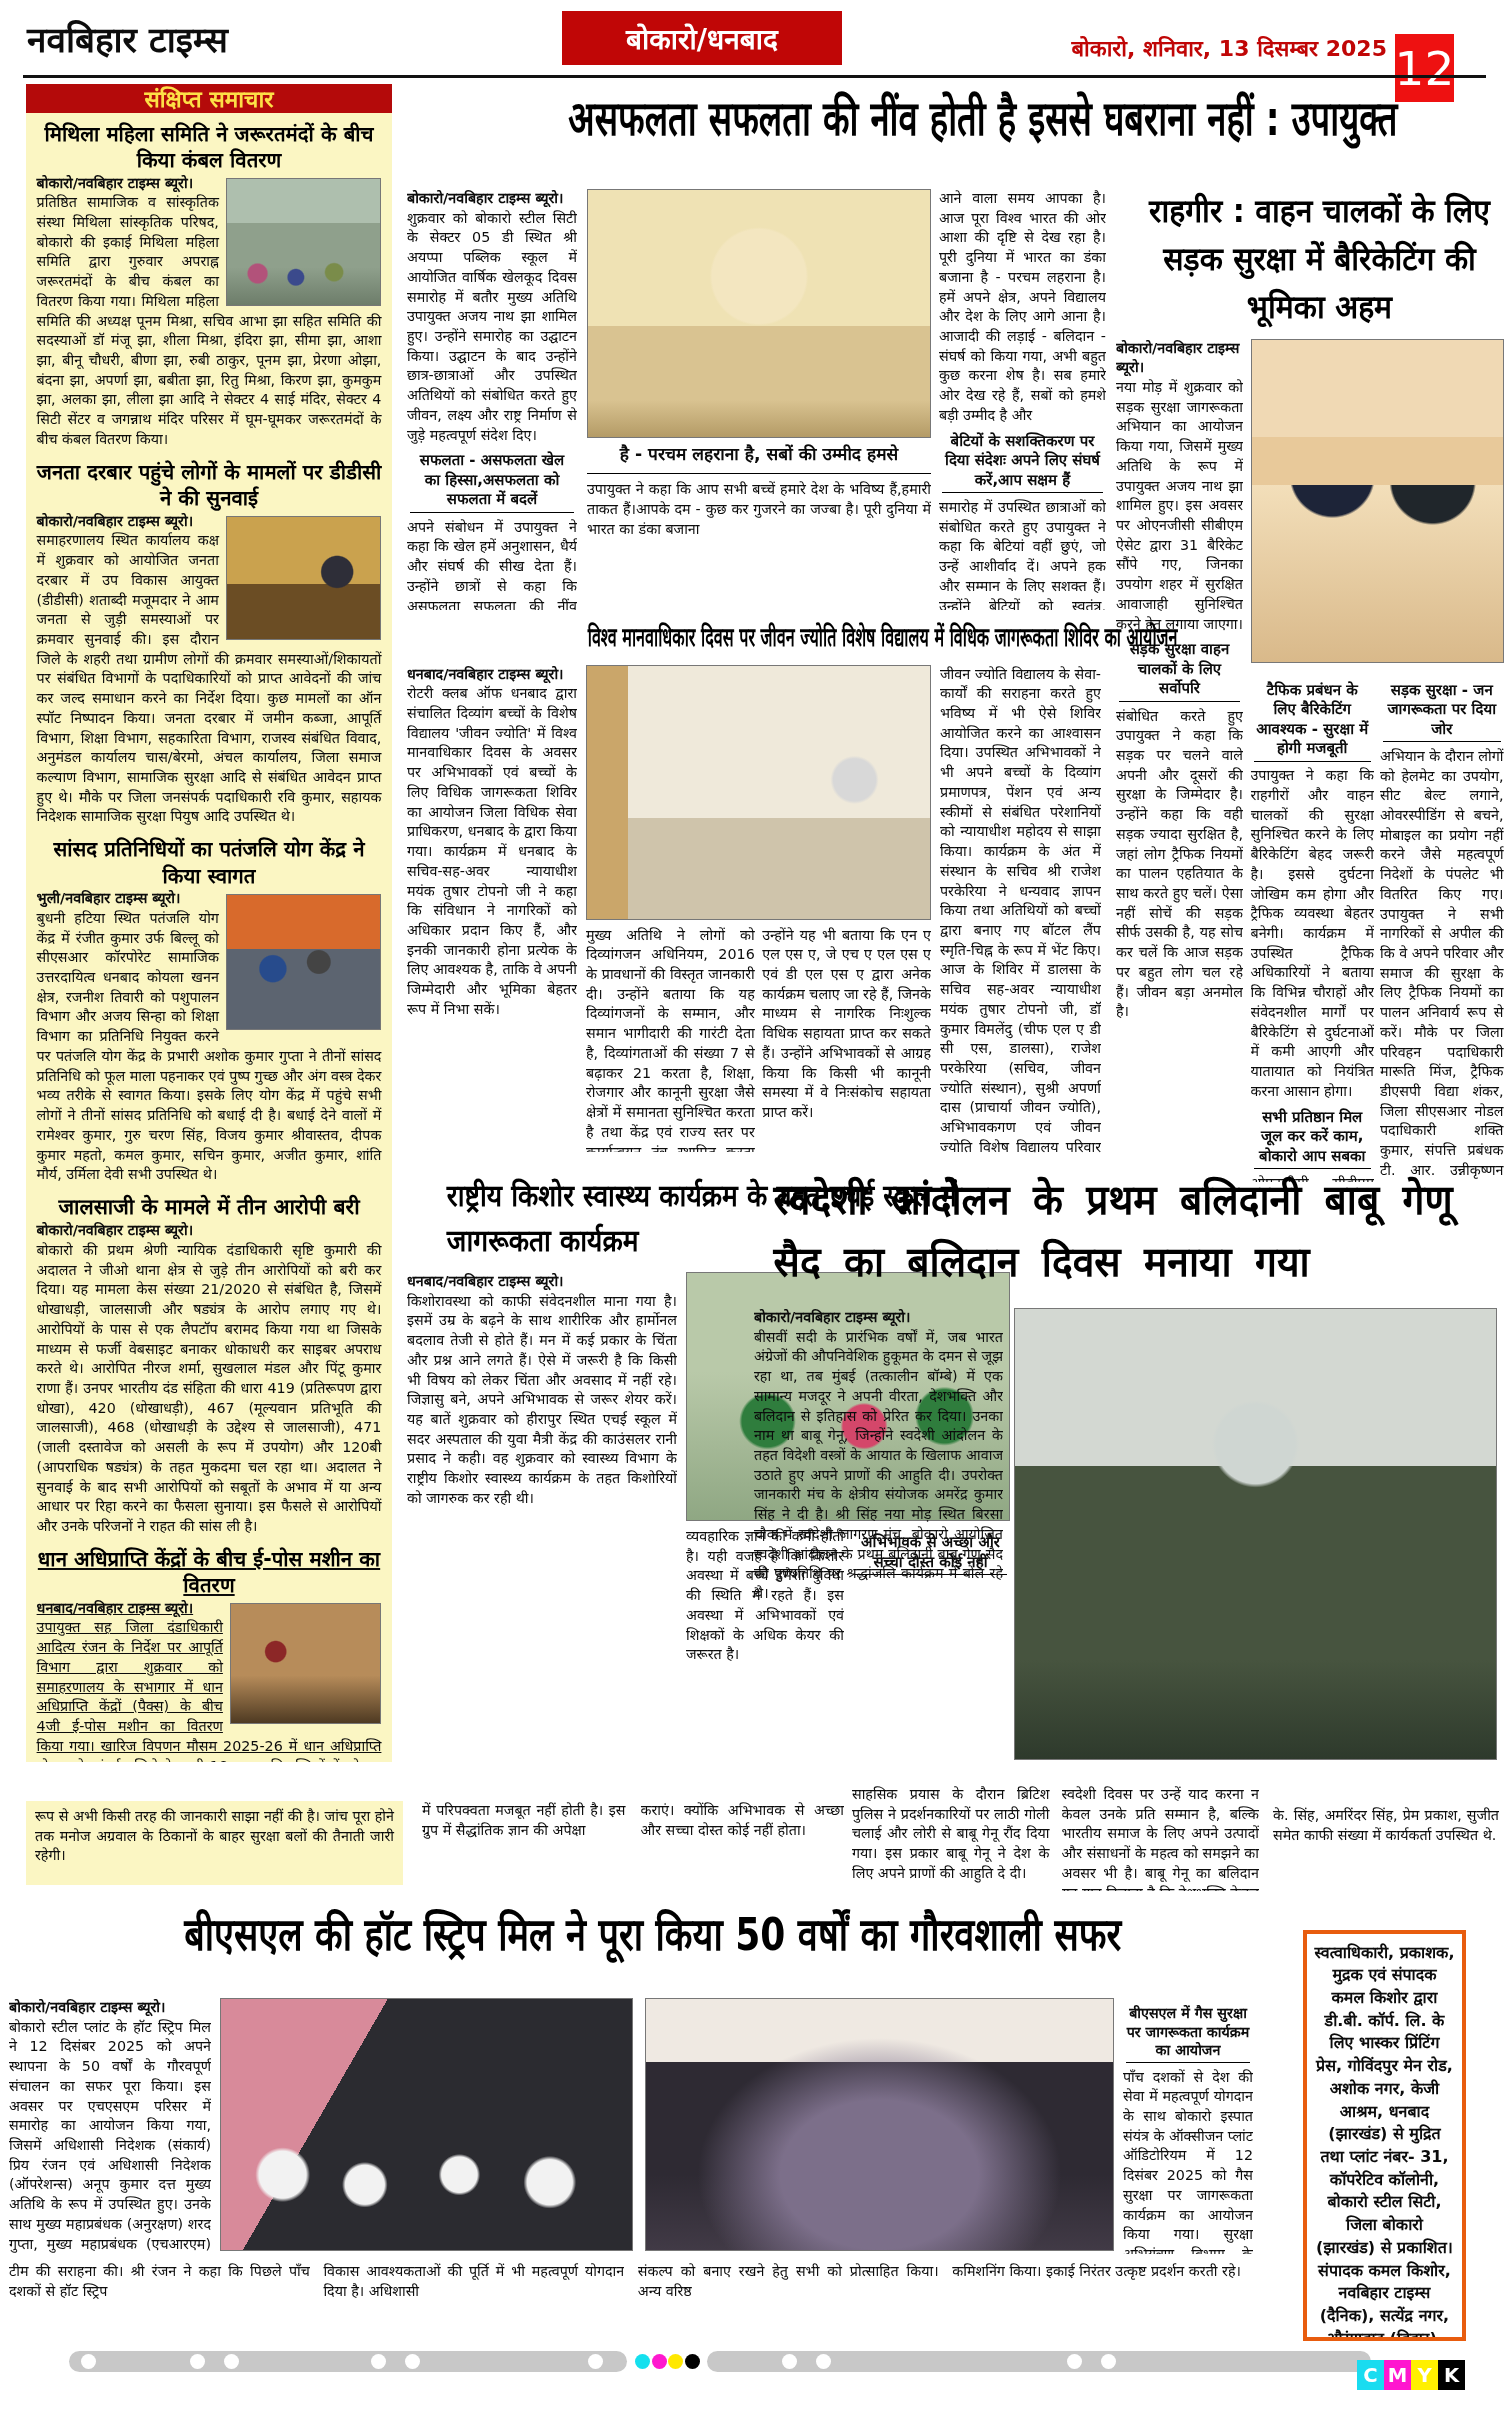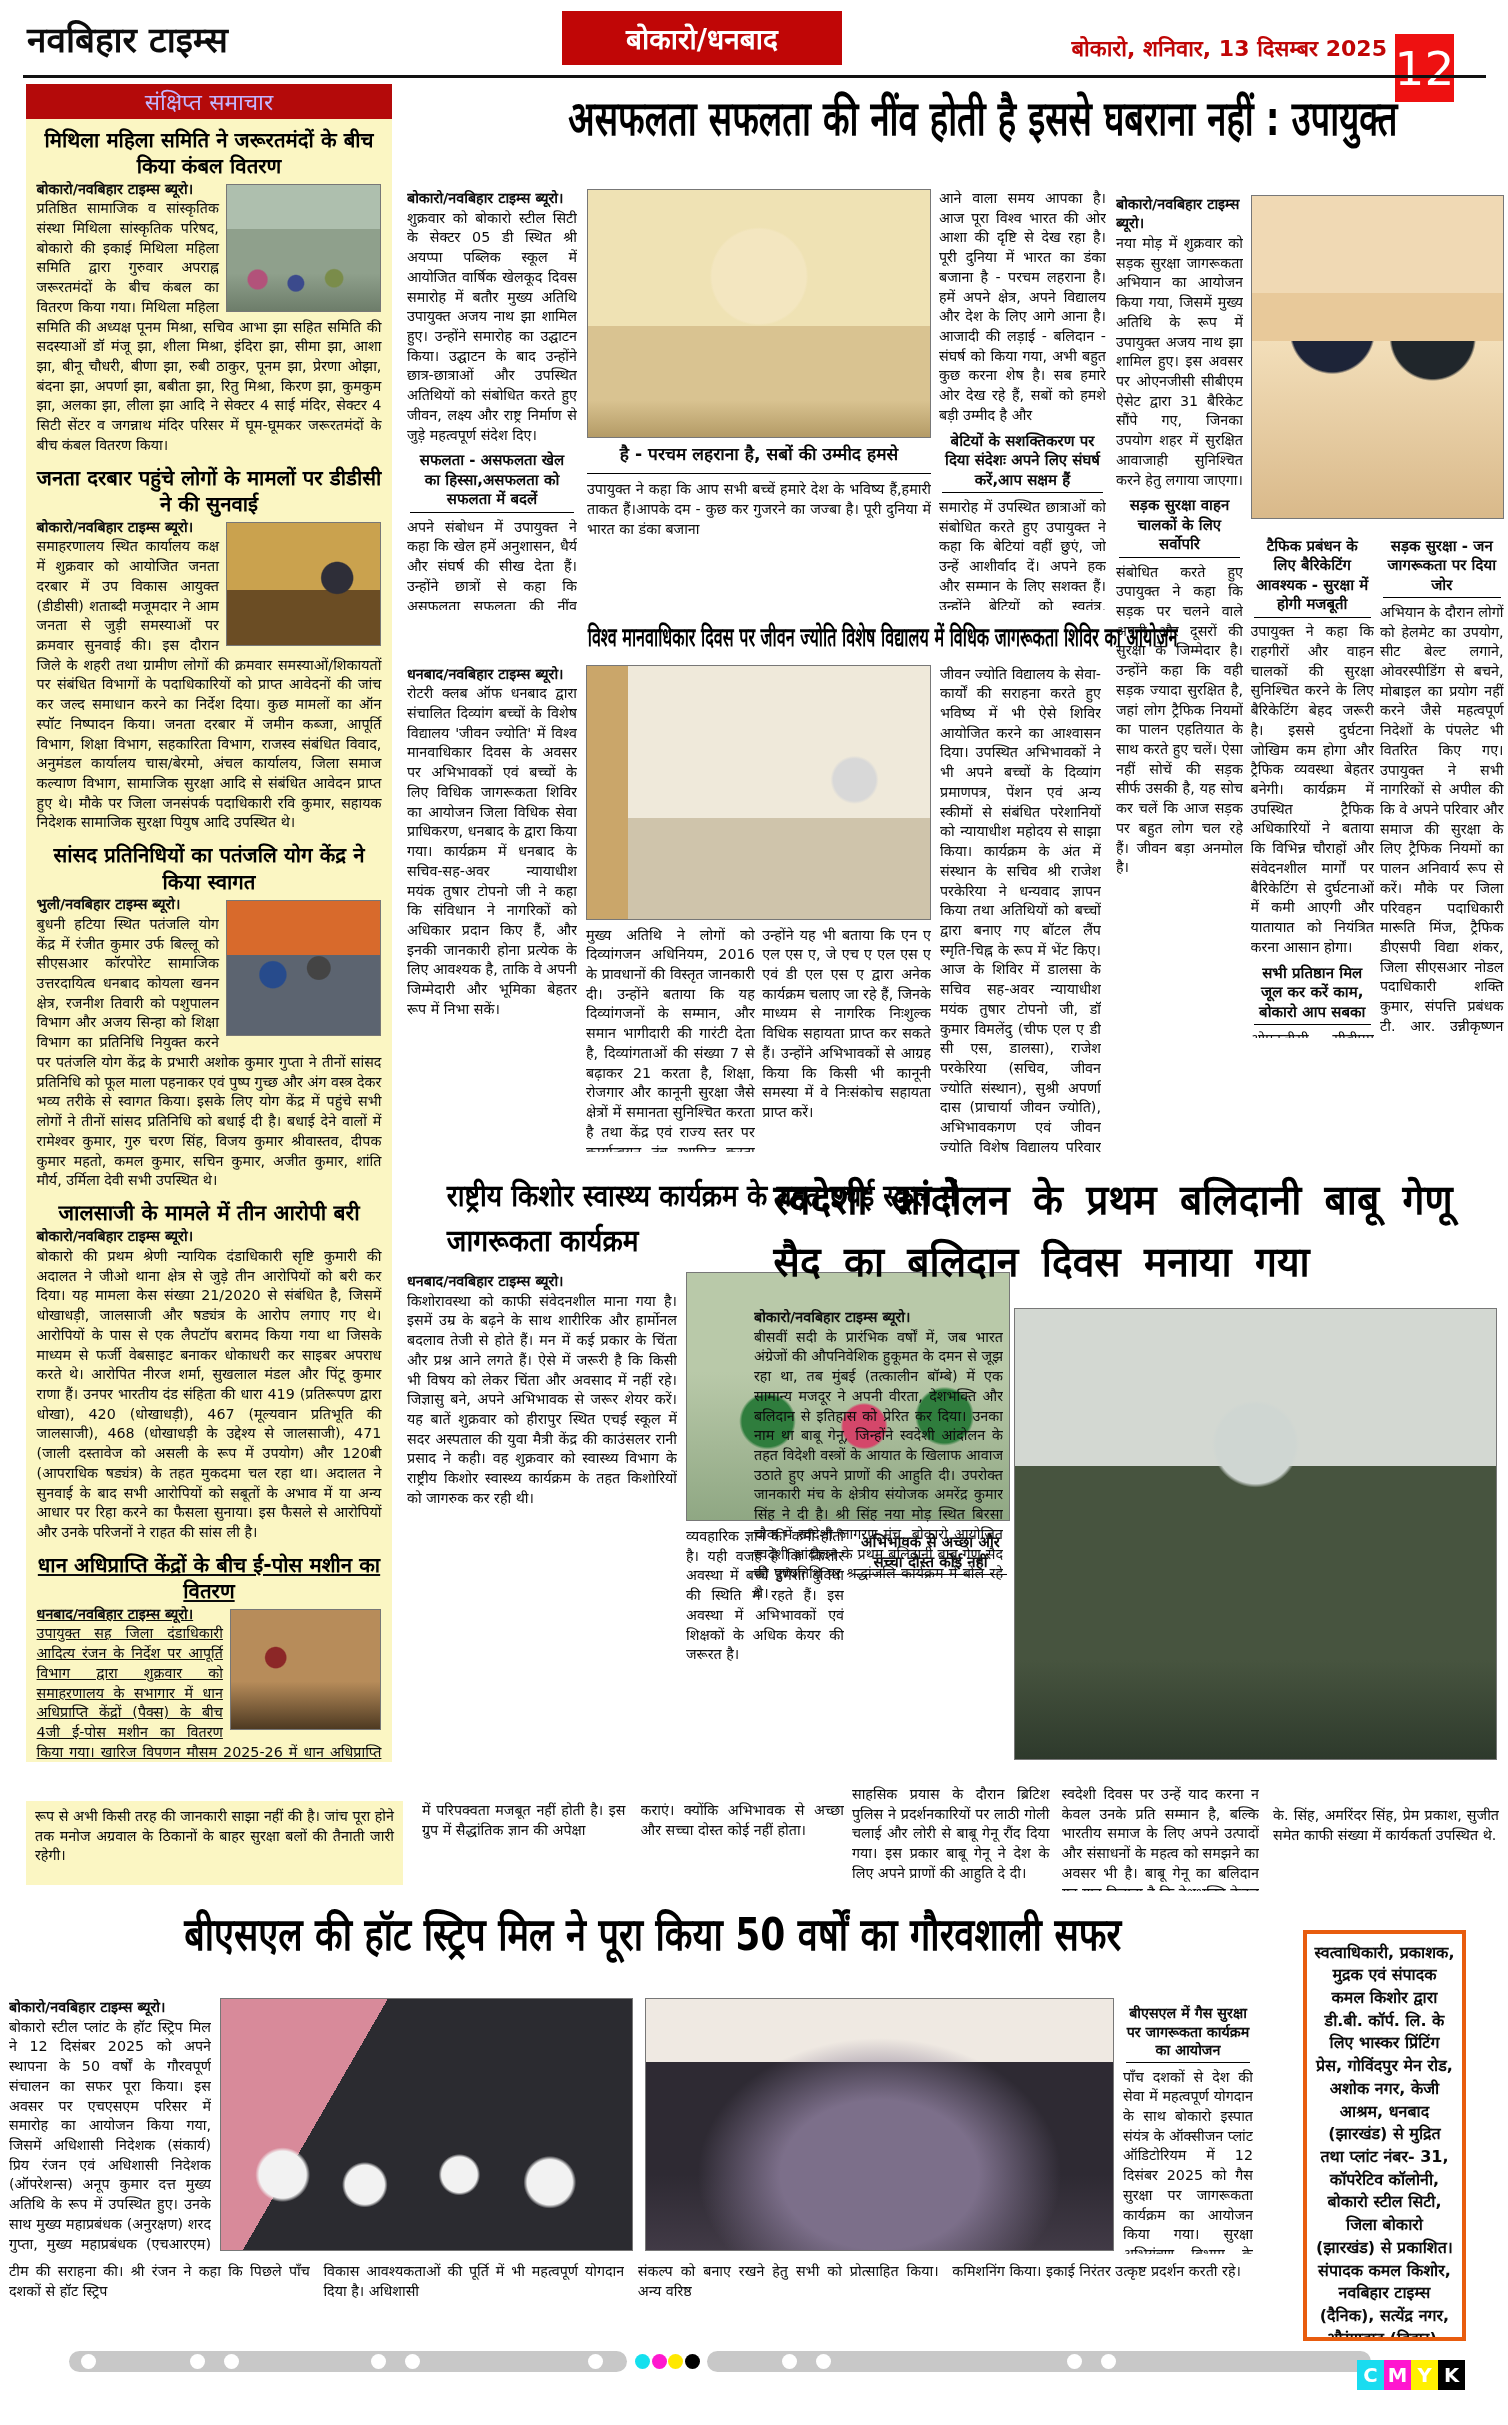--- a/index.html
+++ b/index.html
@@ -78,21 +78,21 @@
 <div class="abs centerbox" style="left:562px;top:10.6px;width:280px;height:54px;background:#c00606;color:#fff;font-size:28px;font-weight:800;">
   <span>बोकारो/धनबाद</span>
 </div>
 <div class="abs" style="left:980px;top:32px;width:407px;text-align:right;color:#c00606;font-size:22px;font-weight:800;">बोकारो, शनिवार, 13 दिसम्बर 2025</div>
 <div class="abs centerbox" style="left:1395px;top:6px;width:59px;height:68px;background:#ee1111;color:#fff;font-size:47px;margin-top:28px;">
   <span>12</span>
 </div>
 <div class="abs" style="left:22.6px;top:75px;width:1463px;height:3px;background:#111;"></div>
 
 <div class="abs col" style="left:26px;top:84px;width:366px;height:1678px;background:#fbf6c3;">
-  <div class="centerbox" style="height:35px;background:#b40a0a;color:#c4b5fd;font-size:22.6px;font-weight:400;">
+  <div class="centerbox" style="height:29px;background:#b40a0a;color:#fde047;font-size:22.6px;font-weight:700;">
     <span>संक्षिप्त समाचार</span>
   </div>
 
   <div style="padding:7.5px 10.6px 0;">
     <div class="hl" style="font-size:20.4px;line-height:1.3;text-align:center;">मिथिला महिला समिति ने जरूरतमंदों के बीच किया कंबल वितरण</div>
     <div class="photo ph-crowd" style="float:right;width:155px;height:128px;margin:4.5px 0 4.5px 7.5px;"></div>
     <div class="byline body-txt">बोकारो/नवबिहार टाइम्स ब्यूरो।</div>
     <div class="body-txt">प्रतिष्ठित सामाजिक व सांस्कृतिक संस्था मिथिला सांस्कृतिक परिषद, बोकारो की इकाई मिथिला महिला समिति द्वारा गुरुवार अपराह्न जरूरतमंदों के बीच कंबल का वितरण किया गया। मिथिला महिला समिति की अध्यक्ष पूनम मिश्रा, सचिव आभा झा सहित समिति की सदस्याओं डॉ मंजू झा, शीला मिश्रा, इंदिरा झा, सीमा झा, आशा झा, बीनू चौधरी, बीणा झा, रुबी ठाकुर, पूनम झा, प्रेरणा ओझा, बंदना झा, अपर्णा झा, बबीता झा, रितु मिश्रा, किरण झा, कुमकुम झा, अलका झा, लीला झा आदि ने सेक्टर 4 साई मंदिर, सेक्टर 4 सिटी सेंटर व जगन्नाथ मंदिर परिसर में घूम-घूमकर जरूरतमंदों के बीच कंबल वितरण किया।</div>
   </div>
 
@@ -145,20 +145,23 @@
 </div>
 
 <div class="abs col" style="left:939px;top:189px;width:167px;height:421px;">
   <div class="body-txt">आने वाला समय आपका है। आज पूरा विश्व भारत की ओर आशा की दृष्टि से देख रहा है। पूरी दुनिया में भारत का डंका बजाना है - परचम लहराना है। हमें अपने क्षेत्र, अपने विद्यालय और देश के लिए आगे आना है। आजादी की लड़ाई - बलिदान - संघर्ष को किया गया, अभी बहुत कुछ करना शेष है। सब हमारे ओर देख रहे हैं, सबों को हमशे बड़ी उम्मीद है और</div>
   <div class="subhead">बेटियों के सशक्तिकरण पर दिया संदेशः अपने लिए संघर्ष करें,आप सक्षम हैं</div>
   <div class="body-txt">समारोह में उपस्थित छात्राओं को संबोधित करते हुए उपायुक्त ने कहा कि बेटियां वहीं छुएं, जो उन्हें आशीर्वाद दें। अपने हक और सम्मान के लिए सशक्त हैं। उन्होंने बेटियों को स्वतंत्र, आत्मविश्वासी बनाने का आह्वान किया।</div>
 
 </div>
 
 <div class="abs" style="left:1116px;top:187px;width:388px;height:979px;">
+  <div style="text-align:center;">
+    <span class="condense hl" style="font-size:32px;line-height:1.5;white-space:normal;transform:scaleX(.94);width:407px;">राहगीर : वाहन चालकों के लिए सड़क सुरक्षा में बैरिकेटिंग की भूमिका अहम</span>
+  </div>
   <div style="display:flex;gap:7.5px;margin-top:7.5px;">
     <div class="col" style="width:127px;height:844px;">
       <span class="byline body-txt">बोकारो/नवबिहार टाइम्स ब्यूरो।</span>
       <div class="body-txt">नया मोड़ में शुक्रवार को सड़क सुरक्षा जागरूकता अभियान का आयोजन किया गया, जिसमें मुख्य अतिथि के रूप में उपायुक्त अजय नाथ झा शामिल हुए। इस अवसर पर ओएनजीसी सीबीएम ऐसेट द्वारा 31 बैरिकेट सौंपे गए, जिनका उपयोग शहर में सुरक्षित आवाजाही सुनिश्चित करने हेतु लगाया जाएगा।</div>
       <div class="subhead">सड़क सुरक्षा वाहन चालकों के लिए सर्वोपरि</div>
       <div class="body-txt">संबोधित करते हुए उपायुक्त ने कहा कि सड़क पर चलने वाले अपनी और दूसरों की सुरक्षा के जिम्मेदार है। उन्होंने कहा कि वही सड़क ज्यादा सुरक्षित है, जहां लोग ट्रैफिक नियमों का पालन एहतियात के साथ करते हुए चलें। ऐसा नहीं सोचें की सड़क सीर्फ उसकी है, यह सोच कर चलें कि आज सड़क पर बहुत लोग चल रहे हैं। जीवन बड़ा अनमोल है।</div>
     </div>
     <div style="width:253px;">
       <div class="photo ph-cert" style="width:253px;height:324px;"></div>
       <div style="display:flex;gap:6px;margin-top:12px;">

